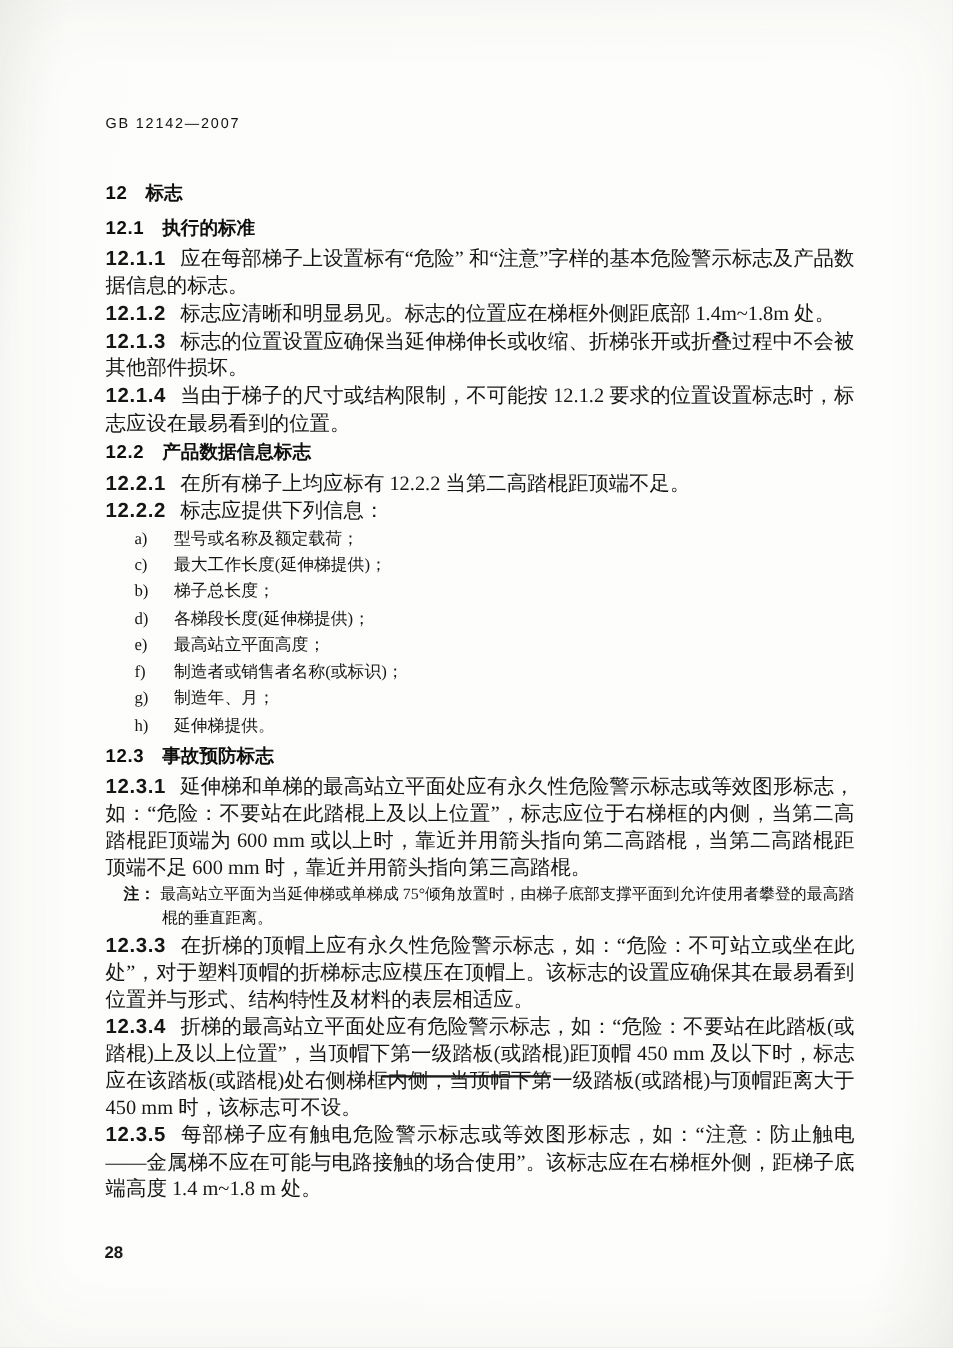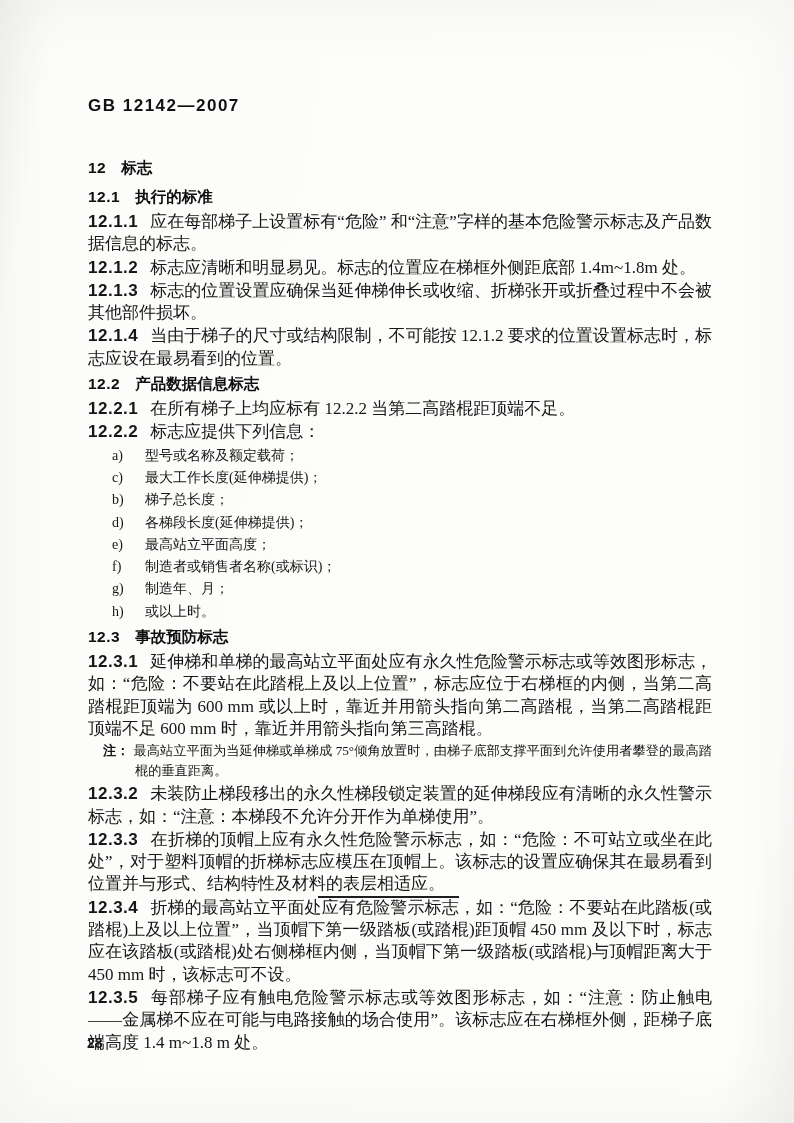--- a/index.html
+++ b/index.html
@@ -16,22 +16,22 @@
     font-family: "Liberation Serif", serif;
   }
   .content {
     position: absolute;
     left: 88px;
     top: 96px;
     width: 624px;
   }
   .doc-code {
     font-family: "Liberation Sans", sans-serif;
-    font-weight: bold;
-    font-size: 17px;
+    font-weight: normal;
+    font-size: 12px;
     letter-spacing: 1.5px;
     color: #111;
     margin: 0 0 41px 0;
   }
   .h1, .h2 {
     font-family: "Liberation Sans", sans-serif;
     font-weight: bold;
     font-size: 15.5px;
     line-height: 22px;
     color: #0f0f0f;
@@ -113,29 +113,28 @@
     <p class="clause"><span class="num">12.2.1</span><span>在所有梯子上均应标有 12.2.2 当第二高踏棍距顶端不足。</span></p>
     <p class="clause"><span class="num">12.2.2</span><span>标志应提供下列信息：</span></p>
 
     <p class="li"><span class="letter">a)</span><span>型号或名称及额定载荷；</span></p>
     <p class="li"><span class="letter">c)</span><span>最大工作长度(延伸梯提供)；</span></p>
     <p class="li"><span class="letter">b)</span><span>梯子总长度；</span></p>
     <p class="li"><span class="letter">d)</span><span>各梯段长度(延伸梯提供)；</span></p>
     <p class="li"><span class="letter">e)</span><span>最高站立平面高度；</span></p>
     <p class="li"><span class="letter">f)</span><span>制造者或销售者名称(或标识)；</span></p>
     <p class="li"><span class="letter">g)</span><span>制造年、月；</span></p>
-    <p class="li"><span class="letter">h)</span><span>或以上时。</span></p>
+    <p class="li"><span class="letter">h)</span><span>延伸梯提供。</span></p>
 
     <p class="h2"><span class="num">12.3</span><span>事故预防标志</span></p>
 
     <p class="clause"><span class="num">12.3.1</span><span>延伸梯和单梯的最高站立平面处应有永久性危险警示标志或等效图形标志，如：“危险：不要站在此踏棍上及以上位置”，标志应位于右梯框的内侧，当第二高踏棍距顶端为 600 mm 或以上时，靠近并用箭头指向第二高踏棍，当第二高踏棍距顶端不足 600 mm 时，靠近并用箭头指向第三高踏棍。</span></p>
 
     <p class="note"><span class="note-label">注：</span><span>最高站立平面为当延伸梯或单梯成 75°倾角放置时，由梯子底部支撑平面到允许使用者攀登的最高踏棍的垂直距离。</span></p>
 
-    <p class="clause"><span class="num">12.3.2</span><span>未装防止梯段移出的永久性梯段锁定装置的延伸梯段应有清晰的永久性警示标志，如：“注意：本梯段不允许分开作为单梯使用”。</span></p>
     <p class="clause"><span class="num">12.3.3</span><span>在折梯的顶帽上应有永久性危险警示标志，如：“危险：不可站立或坐在此处”，对于塑料顶帽的折梯标志应模压在顶帽上。该标志的设置应确保其在最易看到位置并与形式、结构特性及材料的表层相适应。</span></p>
     <p class="clause"><span class="num">12.3.4</span><span>折梯的最高站立平面处应有危险警示标志，如：“危险：不要站在此踏板(或踏棍)上及以上位置”，当顶帽下第一级踏板(或踏棍)距顶帽 450 mm 及以下时，标志应在该踏板(或踏棍)处右侧梯框内侧，当顶帽下第一级踏板(或踏棍)与顶帽距离大于 450 mm 时，该标志可不设。</span></p>
     <p class="clause"><span class="num">12.3.5</span><span>每部梯子应有触电危险警示标志或等效图形标志，如：“注意：防止触电——金属梯不应在可能与电路接触的场合使用”。该标志应在右梯框外侧，距梯子底端高度 1.4 m~1.8 m 处。</span></p>
 
   </div>
 
   <div class="footnote-rule"></div>
   <div class="page-number">28</div>
 </div>
 

